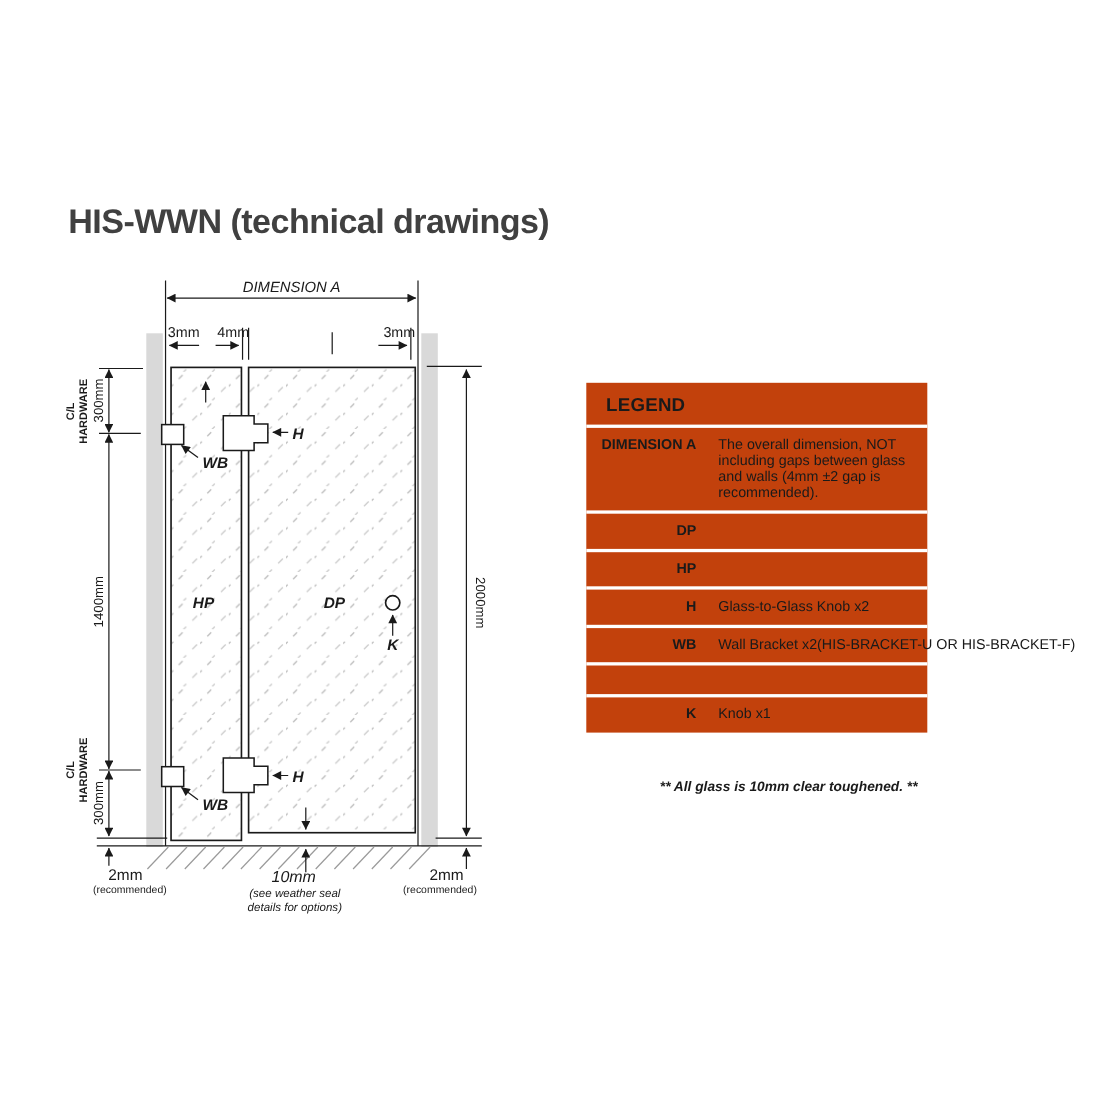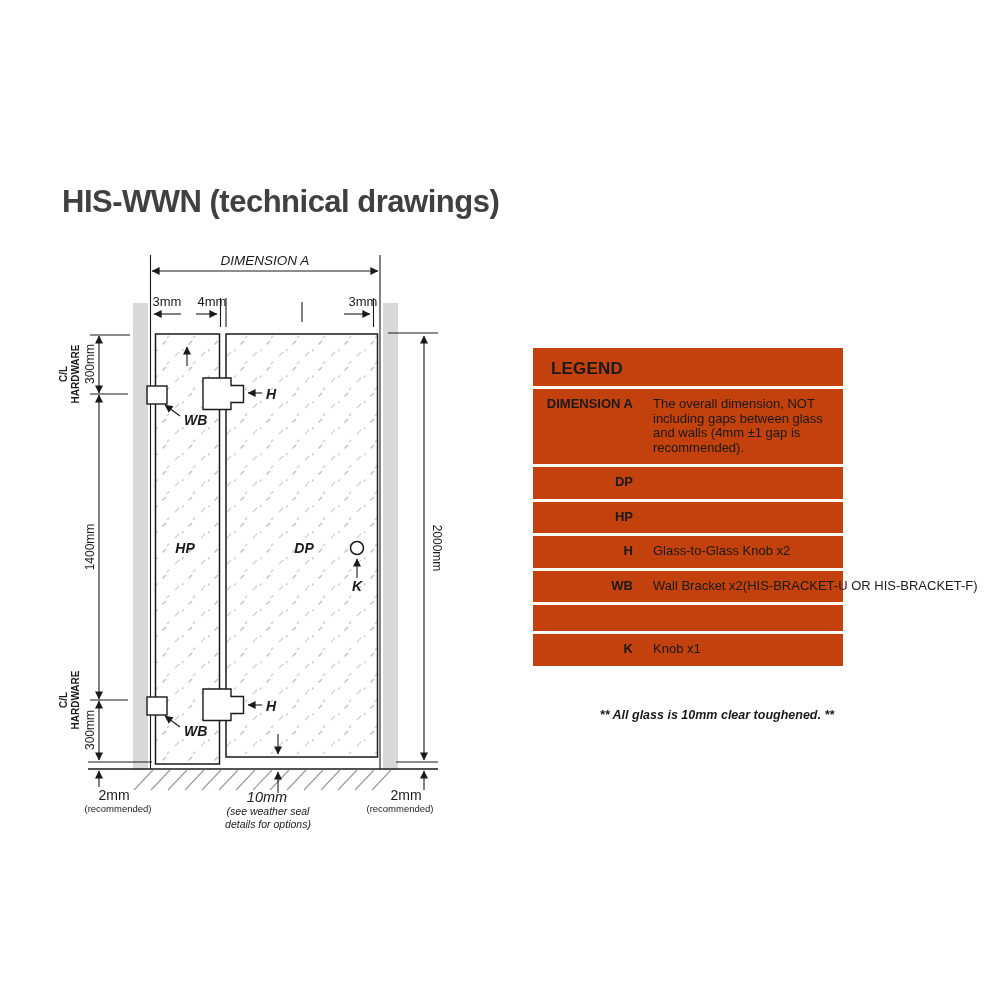--- a/index.html
+++ b/index.html
@@ -169,21 +169,21 @@
   </svg>
 
   <div class="legend">
     <div class="legend-header">LEGEND</div>
     <div class="ldiv"></div>
 
     <div class="lrow">
       <div class="term">DIMENSION A</div>
       <div class="desc">The overall dimension, NOT
 including gaps between glass
-and walls (4mm ±1 gap is
+and walls (4mm ±2 gap is
 recommended).</div>
     </div>
     <div class="ldiv"></div>
 
     <div class="lrow">
       <div class="term">DP</div>
     </div>
     <div class="ldiv"></div>
 
     <div class="lrow">

